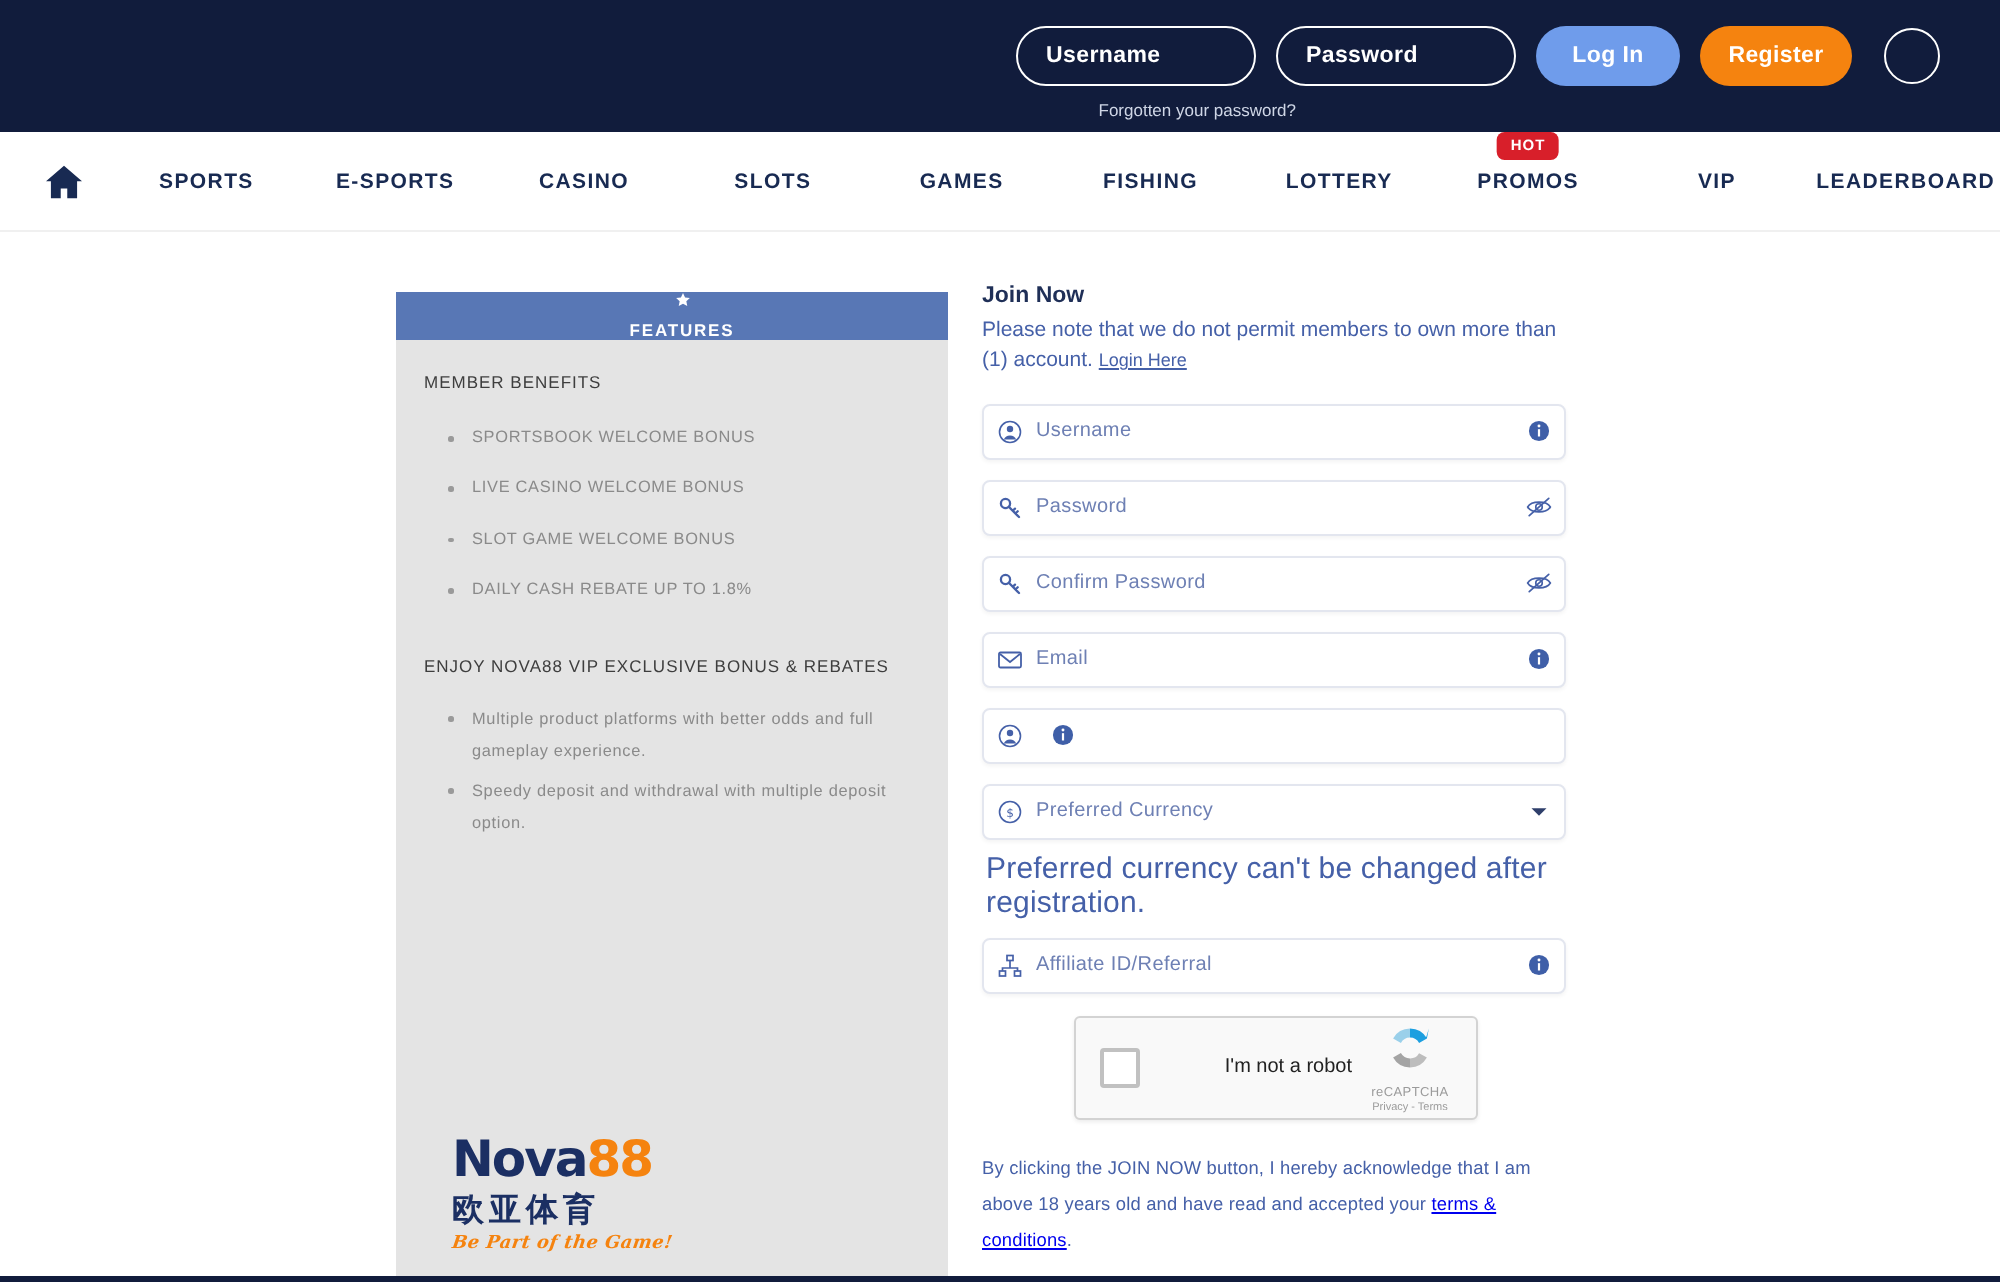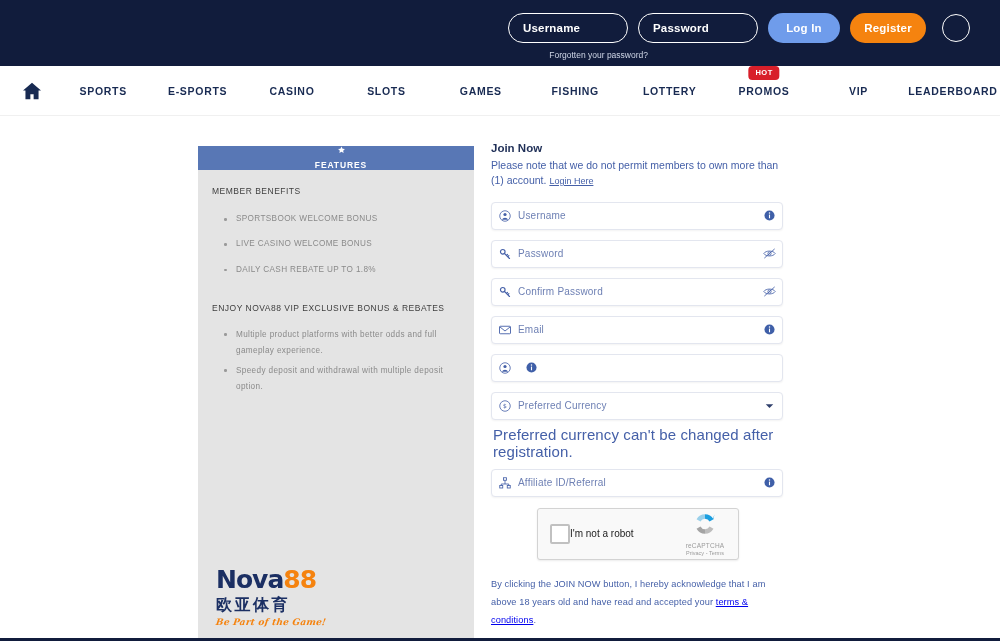--- a/index.html
+++ b/index.html
@@ -90,21 +90,21 @@
     position: relative; font-size: 8.2px; color: #8a8a8a; letter-spacing: .35px;
     margin-bottom: 11px; line-height: 1.75; padding-left: 12px;
   }
   ul.bullets li::before {
     content: ""; position: absolute; left: 0; top: 6px;
     width: 2.5px; height: 2.5px; border-radius: 50%; background: #9a9a9a;
   }
   ul.bullets.caps li { text-transform: none; }
   ul.bullets.lower li { line-height: 1.95; margin-bottom: 4px; }
 
-  .logo-wrap { position: absolute; left: 18px; bottom: 12px; width: 130px; margin-top: 45px; }
+  .logo-wrap { position: absolute; left: 28px; bottom: 12px; width: 130px; margin-top: 45px; }
   .logo-main { display: flex; align-items: baseline; letter-spacing: -1px; }
   .logo-nova {
     font-size: 25px; font-weight: bold; color: #1b2f63; font-family: "DejaVu Sans", sans-serif;
   }
   .logo-88 {
     font-size: 25px; font-weight: bold; color: #f5830f; font-family: "DejaVu Sans", sans-serif;
   }
   .logo-cn {
     font-size: 16px; color: #1b2f63; font-weight: bold; letter-spacing: 2.5px;
     margin-top: 1px; font-family: Liberation Sans, sans-serif;
@@ -150,21 +150,21 @@
   
   .recaptcha {
     width: 202px; height: 52px; background: #f9f9f9; border: 1px solid #d3d3d3;
     border-radius: 3px; display: flex; align-items: center; margin: 11px 0 0 46px;
     box-shadow: 0 1px 2px rgba(0,0,0,.08);
   }
   .rc-box {
     width: 20px; height: 20px; background: #ffffff; border: 2px solid #c1c1c1;
     border-radius: 2px; margin-left: 12px; cursor: pointer; flex-shrink: 0;
   }
-  .rc-label { font-size: 10px; color: #222222; flex: 1; }
+  .rc-label { font-size: 10px; color: #222222; margin-left: 10px; flex: 1; text-align: right; }
   .rc-brand { width: 62px; text-align: center; padding-right: 4px; }
   .rc-name { font-size: 6.5px; color: #9b9b9b; margin-top: 1px; letter-spacing: .2px; }
   .rc-terms { font-size: 5.5px; color: #9b9b9b; margin-top: 1px; }
 
   .terms-text {
     font-size: 9.2px; color: #4560a8; line-height: 1.95; margin-top: 16px;
     letter-spacing: .1px;
   }
   .terms-link { text-decoration: underline; cursor: pointer; }
 
@@ -248,20 +248,21 @@
           <path d="M12 1.5 l3.1 6.6 7.2.9 -5.3 4.9 1.4 7.1 -6.4-3.5 -6.4 3.5 1.4-7.1 -5.3-4.9 7.2-.9 Z" fill="#ffffff"></path>
         </svg>
         <span class="features-head-label">FEATURES</span>
       </div>
 
       <div class="features-body">
         <div class="sec-title">MEMBER BENEFITS</div>
         <ul class="bullets caps">
           <li>SPORTSBOOK WELCOME BONUS</li>
           <li>LIVE CASINO WELCOME BONUS</li>
+          <li>SLOT GAME WELCOME BONUS</li>
           <li>DAILY CASH REBATE UP TO 1.8%</li>
         </ul>
 
         <div class="sec-title second">ENJOY NOVA88 VIP EXCLUSIVE BONUS &amp; REBATES</div>
         <ul class="bullets lower">
           <li>Multiple product platforms with better odds and full gameplay experience.</li>
           <li>Speedy deposit and withdrawal with multiple deposit option.</li>
         </ul>
       </div>
 

